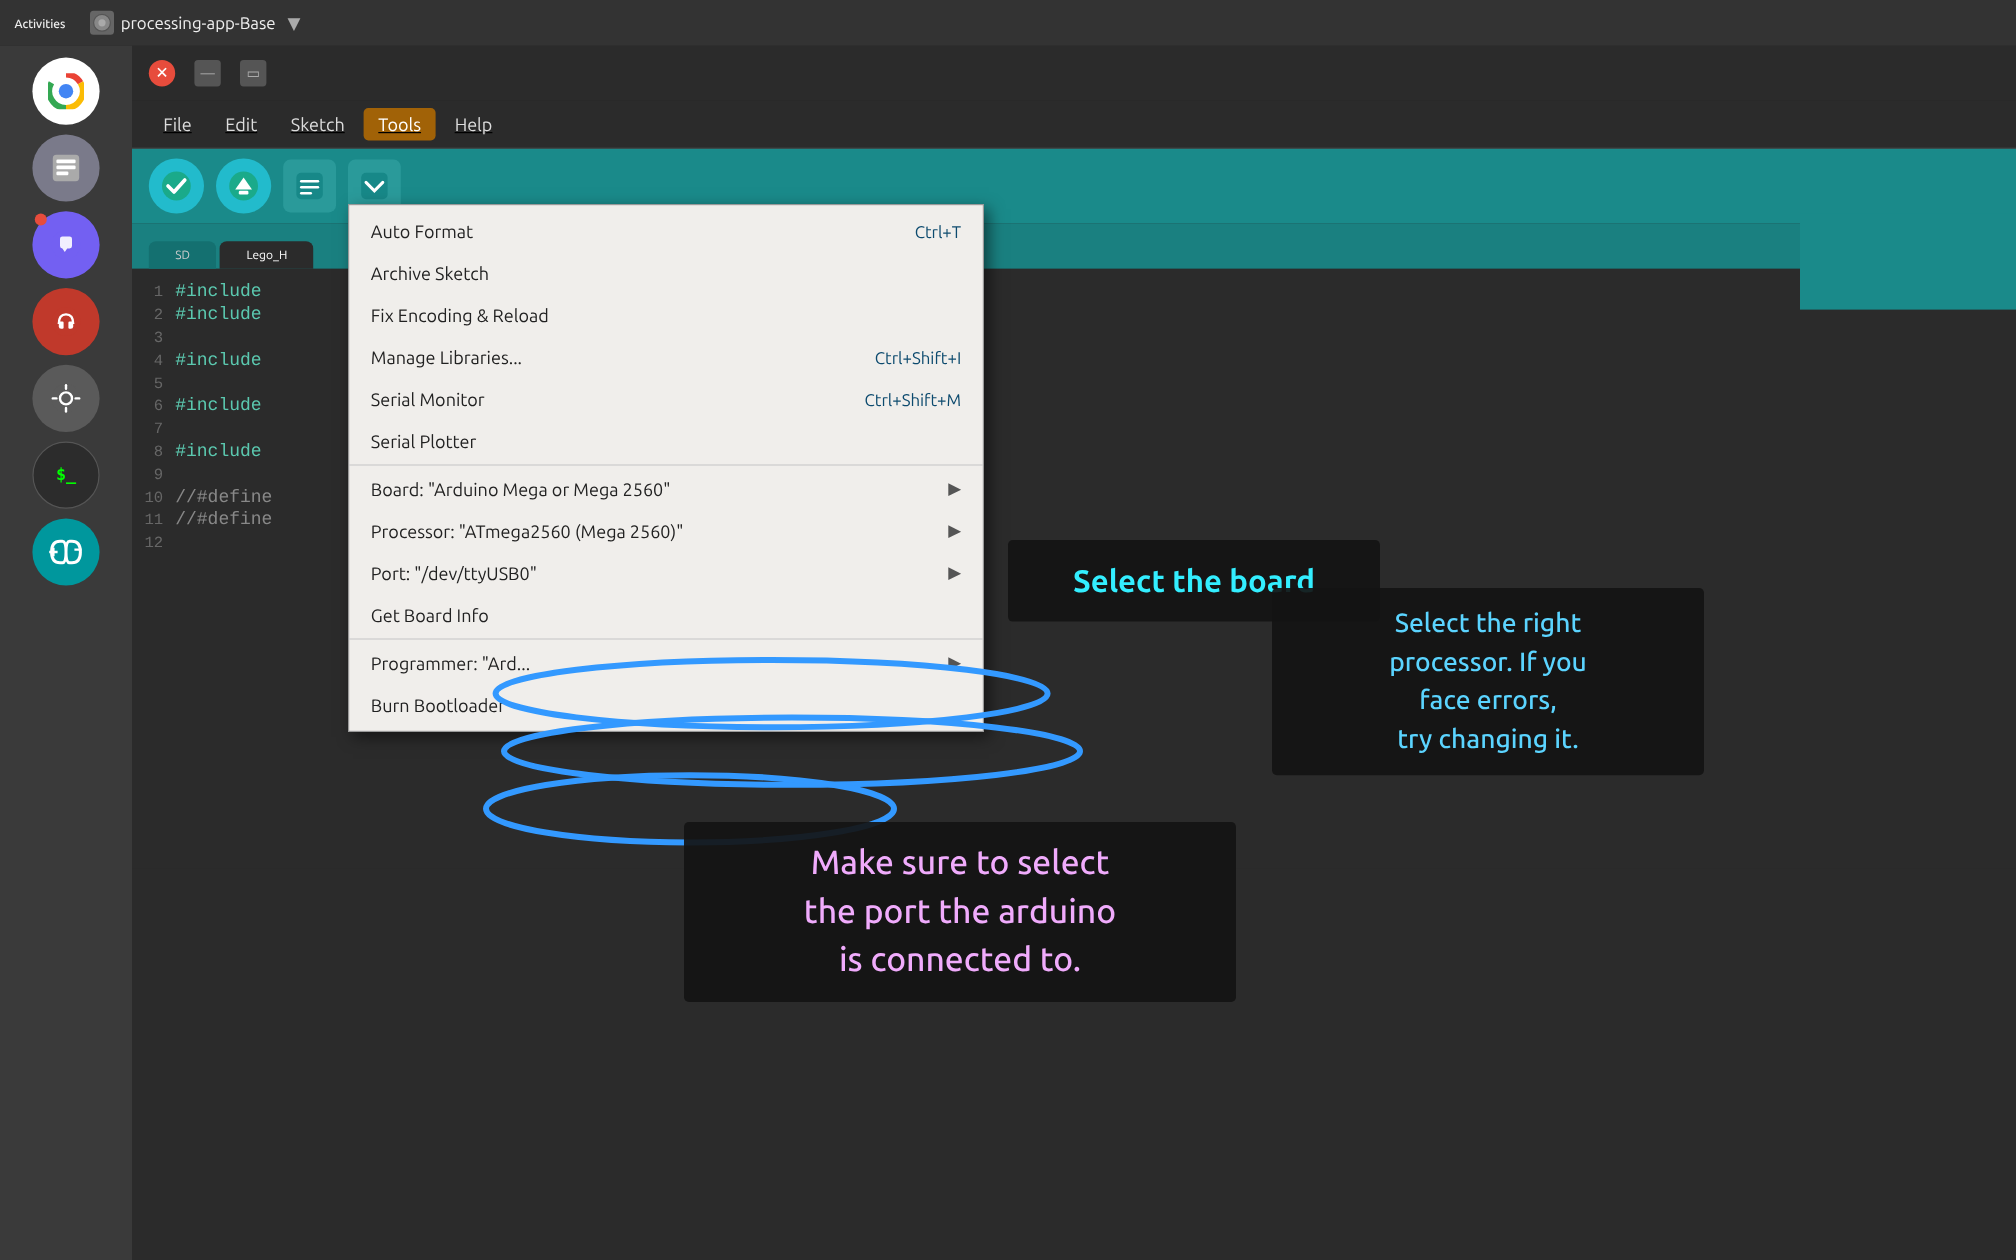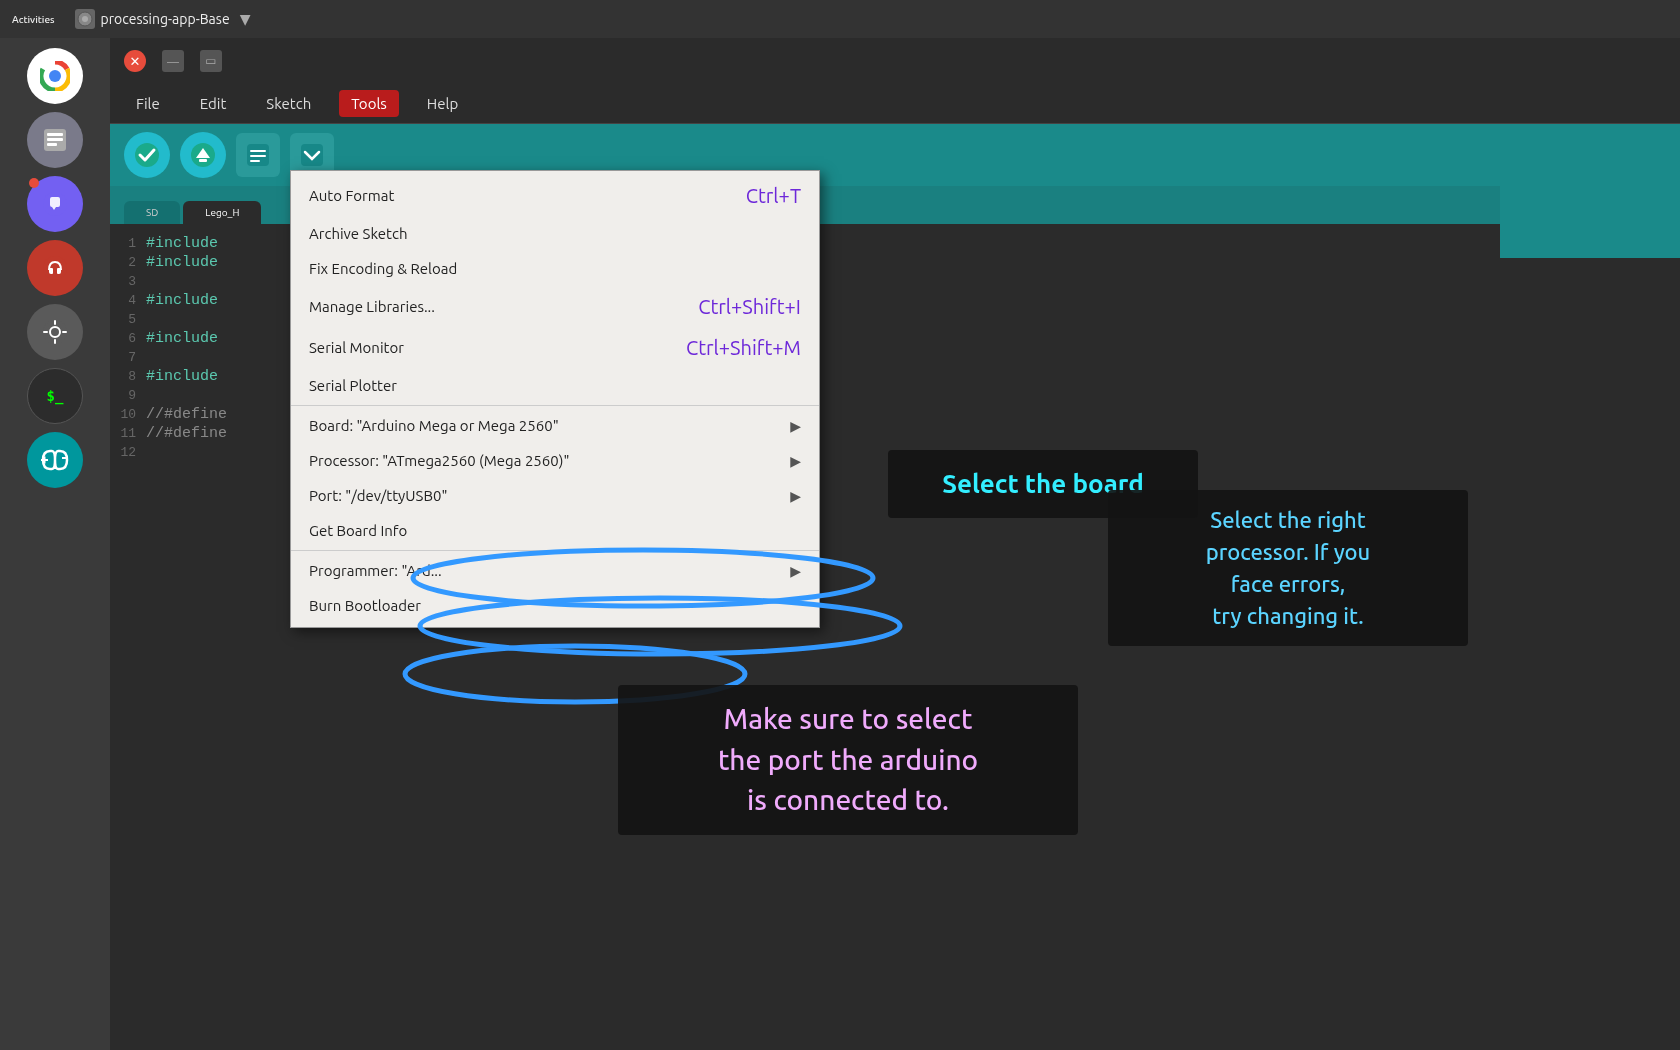--- a/index.html
+++ b/index.html
@@ -119,34 +119,35 @@
       font-size: 12px;
     }
 
     
     .menu-bar {
       height: 40px;
       background: #2b2b2b;
       display: flex;
       align-items: center;
       padding: 0 14px;
-      gap: 16px;
+      gap: 4px;
       border-bottom: 1px solid #444;
+      text-decoration: underline;
     }
     .menu-item {
       padding: 5px 12px;
       color: #ddd;
       font-size: 15px;
       cursor: pointer;
       border-radius: 4px;
       text-decoration: underline;
       text-decoration-color: transparent;
     }
     .menu-item.active {
-      background: #b91c1c;
+      background: #a16207;
       color: #fff;
     }
 
     
     .toolbar {
       height: 62px;
       background: #1a8a8a;
       display: flex;
       align-items: center;
       padding: 0 14px;
@@ -229,42 +230,41 @@
       display: flex;
       align-items: center;
       justify-content: space-between;
       padding: 9px 18px;
       font-size: 15px;
       color: #222;
       cursor: pointer;
       white-space: nowrap;
     }
     .dropdown-item .shortcut {
-      color: #6d28d9;
-      font-size: 20px;
+      color: #0c4a6e;
+      font-size: 14px;
     }
     .dropdown-separator {
       height: 1px;
       background: #ccc;
       margin: 2px 0;
     }
 
     
     .tooltip-box {
       position: absolute;
       background: rgba(20,20,20,0.92);
       color: #5bd4ff;
       font-size: 22px;
       font-weight: 500;
       padding: 14px 20px;
       border-radius: 4px;
       z-index: 1200;
       line-height: 1.4;
       text-align: center;
-      margin-left: 48px;
     }
 
     
     .submenu-arrow {
       color: #555;
       font-size: 14px;
     }
   </style>
 </head>
 <body>

